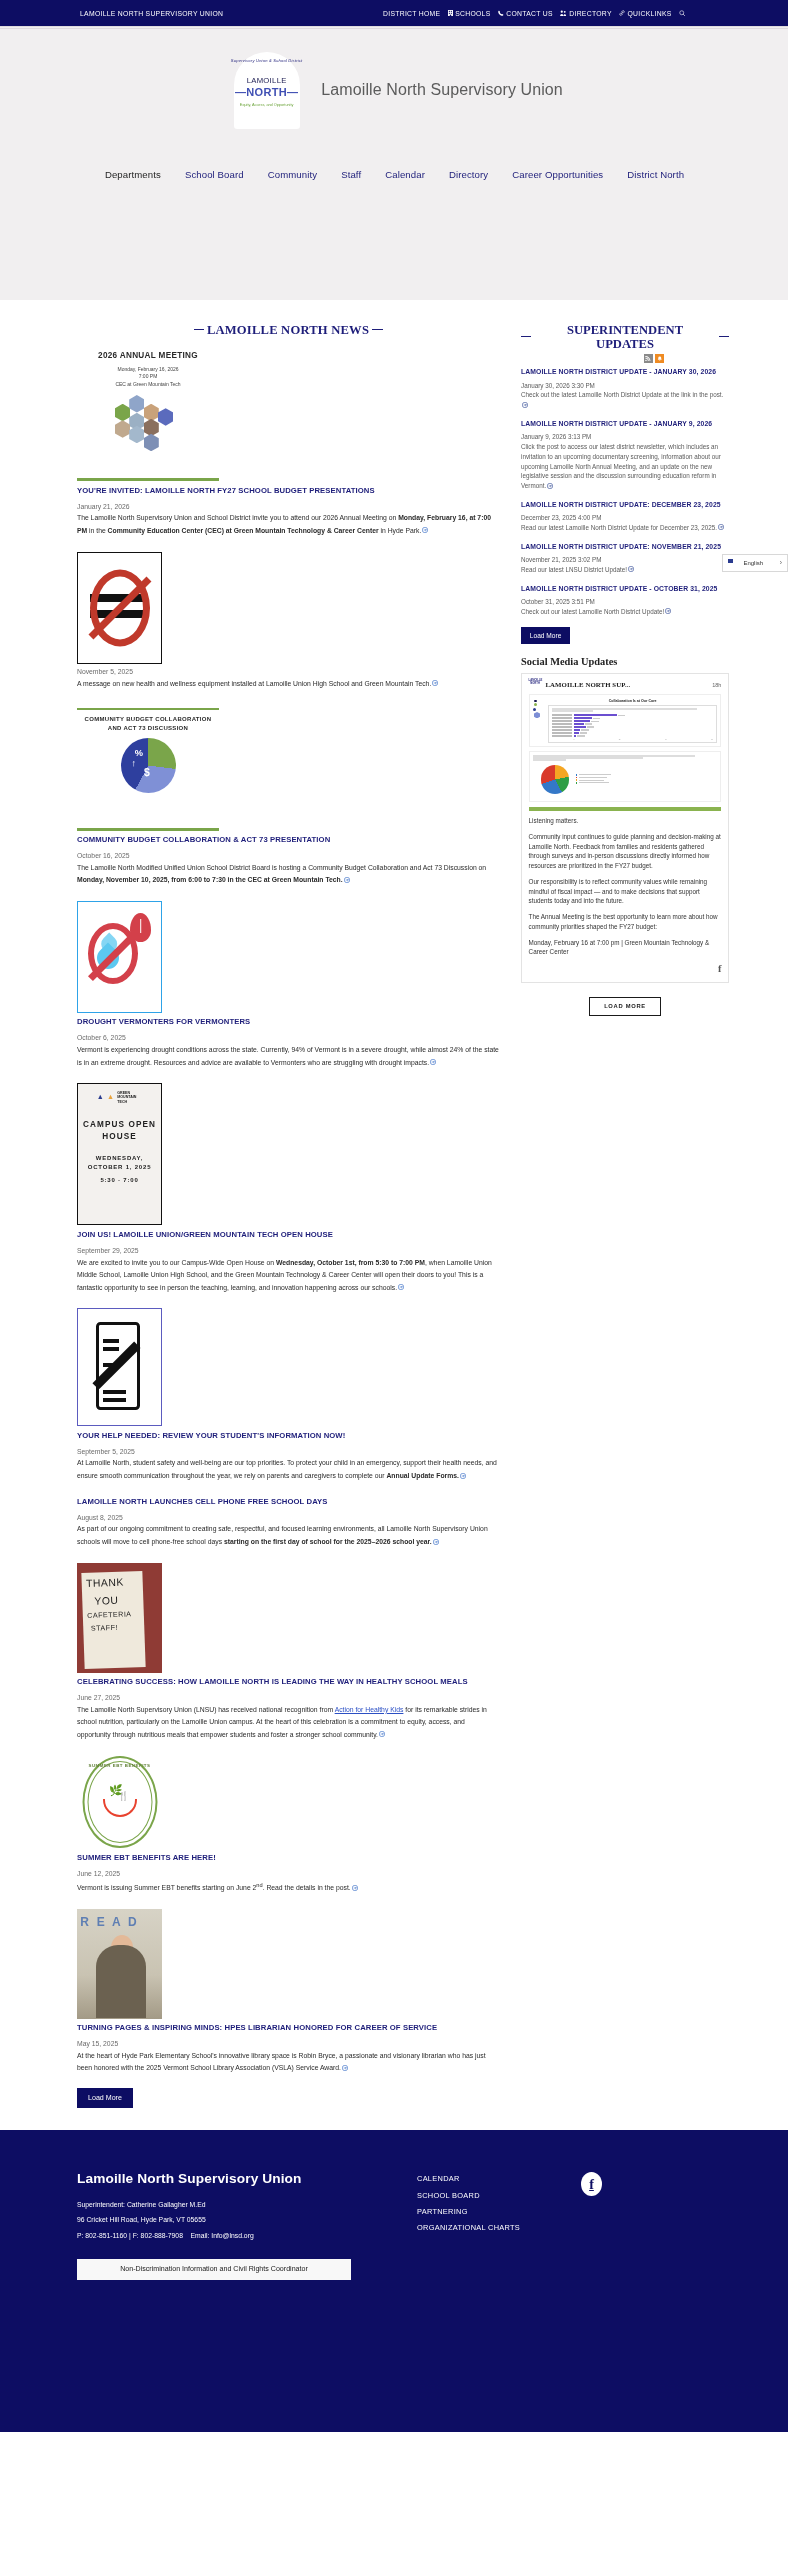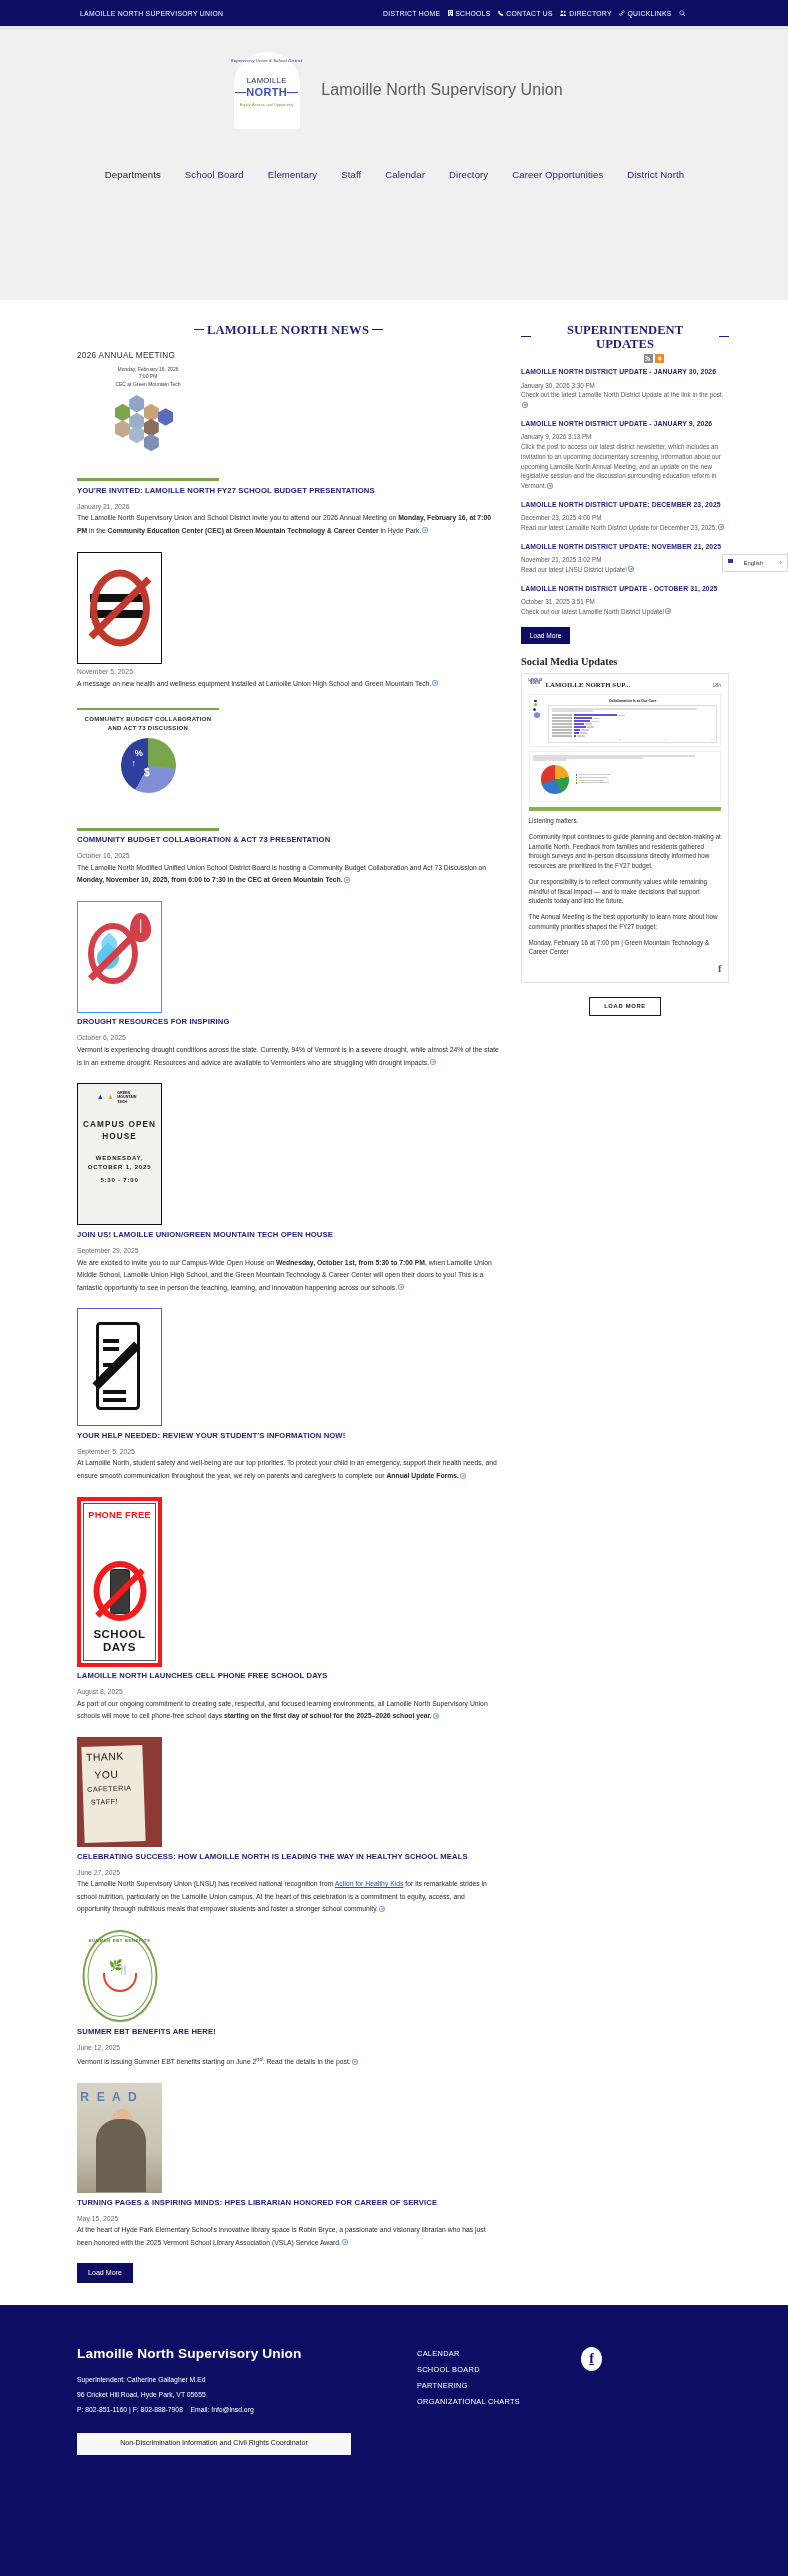--- a/index.html
+++ b/index.html
@@ -200,21 +200,21 @@
     border: none;
     margin-top: 11px;
     margin-bottom: 22px;
     cursor: pointer;
     font-family: "Liberation Sans", sans-serif;
   }
 
   
   .gfx { position: relative; background: #fff; }
   .gfx-annual { width: 142px; height: 126px; }
-  .gfx-annual .t1 { text-align: left; font-size: 8.2px; font-weight: 400; color: #2b2b2b; letter-spacing: 0.3px; line-height: 1.25; padding-top: 2.2px;}
+  .gfx-annual .t1 { text-align: center; font-size: 8.2px; font-weight: 700; color: #2b2b2b; letter-spacing: 0.3px; line-height: 1.25; padding-top: 2.2px;}
   .gfx-annual .t2 { text-align: center; font-size: 5px; color: #444; line-height: 1.5; margin-top: 4.4px;}
   .hexcluster { position: relative; width: 66px; height: 49px; margin: 3.3px auto 0; }
   .hex { position: absolute; width: 15.3px; height: 17.5px; clip-path: polygon(50% 0%,100% 25%,100% 75%,50% 100%,0% 75%,0% 25%); }
   .greenline { height: 2.7px; background: #7aa54a; width: 142px; margin-top: 3.3px;}
 
   .gfx-vape { width: 85px; height: 112px; border: 0.5px solid #111; position: relative; background:#fff; }
   .novape-circ {
     position: absolute; left: 50%; top: 50%; transform: translate(-50%,-50%);
     width: 60px; height: 77px; border: 7.1px solid #c0392b; border-radius: 50%;
   }
@@ -434,21 +434,21 @@
       <div class="crest-arc">Supervisory Union &amp; School District</div>
       <div class="crest-lam">LAMOILLE</div>
       <div class="crest-north">—NORTH—</div>
       <div class="crest-tag">Equity, Access, and Opportunity</div>
     </div>
     <div class="site-title">Lamoille North Supervisory Union</div>
   </div>
   <nav class="mainnav">
     <a href="#" class="current">Departments</a>
     <a href="#">School Board</a>
-    <a href="#">Elementary</a>
+    <a href="#">Community</a>
     <a href="#">Staff</a>
     <a href="#">Calendar</a>
     <a href="#">Directory</a>
     <a href="#">Career Opportunities</a>
     <a href="#">District North</a>
   </nav>
 </div>
 
 <div class="page">
 <div class="content-wrap">
@@ -545,21 +545,21 @@
     <div class="post">
       <div class="post-media">
         <div class="gfx gfx-drought">
           <div class="drop" style="left:23px;top:34px;width:16.4px;height:16.4px;opacity:.75"></div>
           <div class="drop" style="left:18.6px;top:45px;width:22px;height:22px"></div>
           <div class="excl"></div>
           <div class="drought-circ"></div>
           <div class="drought-slash"></div>
         </div>
       </div>
-      <a href="#" class="post-title">DROUGHT RESOURCES FOR INSPIRING</a>
+      <a href="#" class="post-title">DROUGHT VERMONTERS FOR VERMONTERS</a>
       <div class="post-date">October 6, 2025</div>
       <div class="post-body">
         <span>Vermont is experiencing drought conditions across the state. Currently, 94% of Vermont is in a severe drought, while almost 24% of the state is in an extreme drought. Resources and advice are available to Vermonters who are struggling with drought impacts.</span><span class="arrow-ico"><svg width="6" height="6" viewBox="0 0 11 11">
                 <circle cx="5.5" cy="5.5" r="5" fill="none" stroke="#1e5bbf" stroke-width="1"></circle>
                 <path d="M3 5.5h5M6 3.5l2 2-2 2" stroke="#1e5bbf" stroke-width="1" fill="none"></path>
               </svg></span>
       </div>
     </div>
     <div class="post-gap"></div>
 
@@ -607,30 +607,20 @@
         <span>At Lamoille North, student safety and well-being are our top priorities. To protect your child in an emergency, support their health needs, and ensure smooth communication throughout the year, we rely on parents and caregivers to complete our </span><b>Annual Update Forms.</b><span class="arrow-ico"><svg width="6" height="6" viewBox="0 0 11 11">
                 <circle cx="5.5" cy="5.5" r="5" fill="none" stroke="#1e5bbf" stroke-width="1"></circle>
                 <path d="M3 5.5h5M6 3.5l2 2-2 2" stroke="#1e5bbf" stroke-width="1" fill="none"></path>
               </svg></span>
       </div>
     </div>
     <div class="post-gap"></div>
 
     
     <div class="post">
-      <div class="post-media">
-        <div class="gfx gfx-phone">
-          <div class="ph-inner"></div>
-          <div class="ph-t1" style="position:relative;z-index:2">PHONE FREE</div>
-          <div class="ph-dev"></div>
-          <div class="ph-circ"></div>
-          <div class="ph-slash"></div>
-          <div class="ph-t2">SCHOOL DAYS</div>
-        </div>
-      </div>
       <a href="#" class="post-title">LAMOILLE NORTH LAUNCHES CELL PHONE FREE SCHOOL DAYS</a>
       <div class="post-date">August 8, 2025</div>
       <div class="post-body">
         <span>As part of our ongoing commitment to creating safe, respectful, and focused learning environments, all Lamoille North Supervisory Union schools will move to cell phone-free school days </span><b>starting on the first day of school for the 2025–2026 school year.</b><span class="arrow-ico"><svg width="6" height="6" viewBox="0 0 11 11">
                 <circle cx="5.5" cy="5.5" r="5" fill="none" stroke="#1e5bbf" stroke-width="1"></circle>
                 <path d="M3 5.5h5M6 3.5l2 2-2 2" stroke="#1e5bbf" stroke-width="1" fill="none"></path>
               </svg></span>
       </div>
     </div>
     <div class="post-gap"></div>

